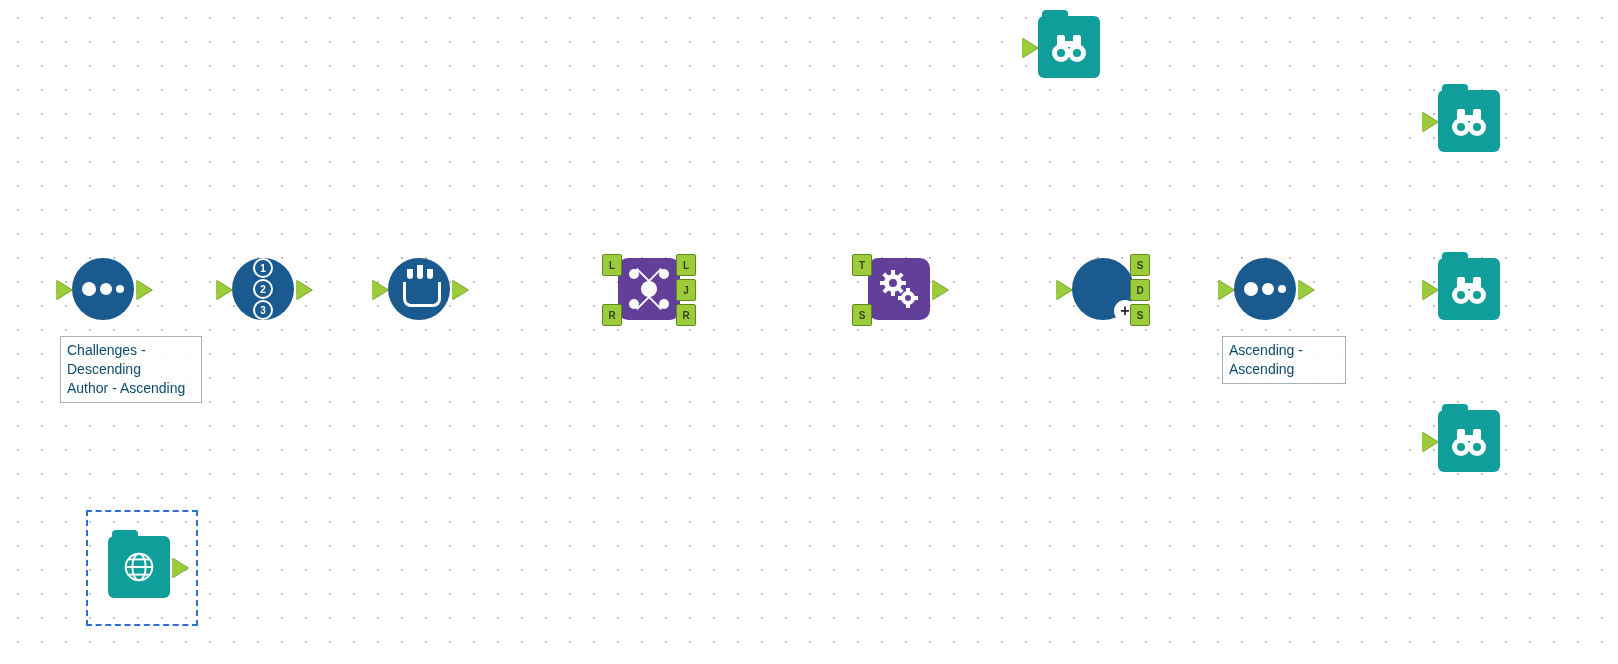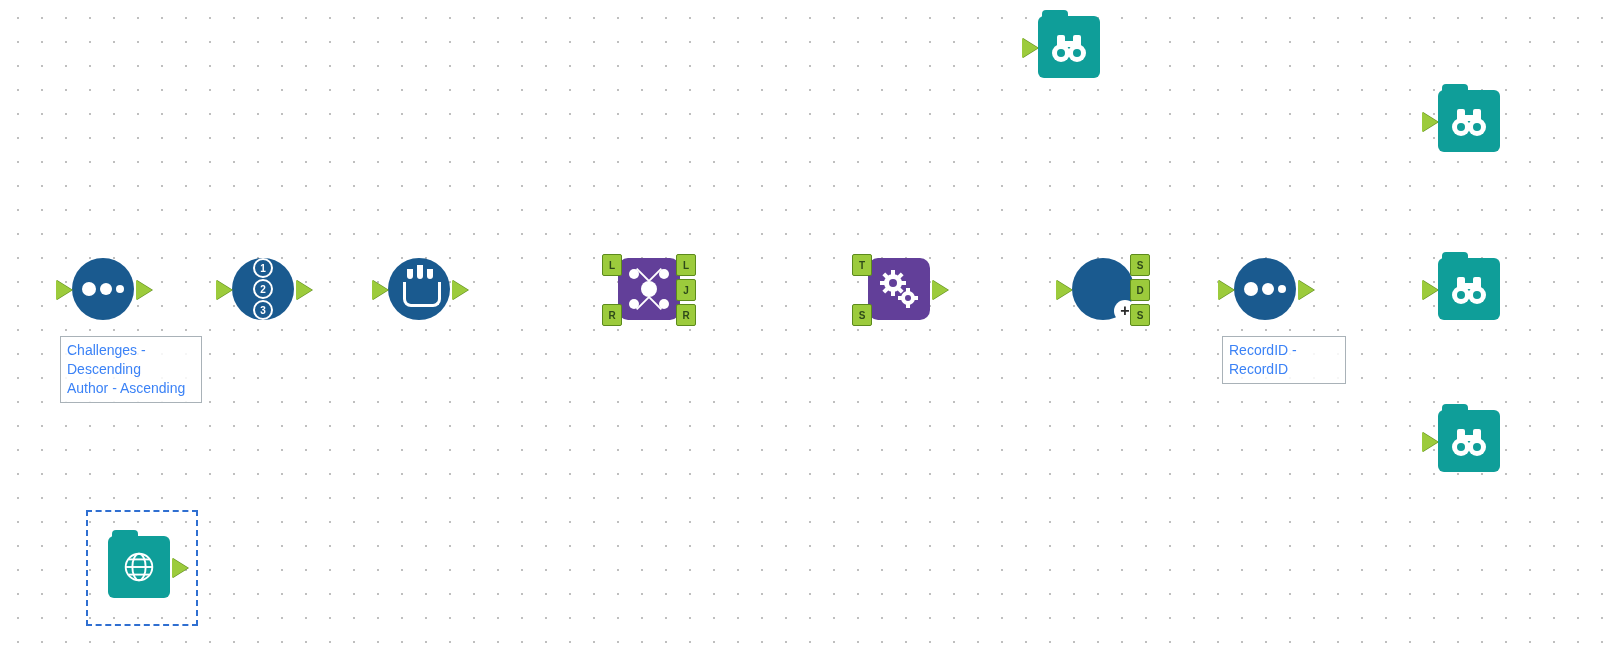--- a/index.html
+++ b/index.html
@@ -6,21 +6,21 @@
   .canvas{position:relative;width:1618px;height:664px}
   .dot-grid{position:absolute;inset:0;background-image:radial-gradient(circle,#8a8a8a 1.2px,transparent 1.2px);background-size:24px 24px;background-position:6px 6px;opacity:.55}
   svg.wires{position:absolute;inset:0;pointer-events:none}
   .node{position:absolute}
   .tool{display:flex;align-items:center;justify-content:center;border-radius:50%;color:#fff}
   .circle-blue{background:#1a5a8f;width:62px;height:62px}
   .square-purple{background:#623f99;width:62px;height:62px;border-radius:10px}
   .square-teal{background:#0f9e99;width:62px;height:62px;border-radius:6px}
   .teal-folder{position:relative}
   .teal-folder::before{content:"";position:absolute;top:-6px;left:4px;width:26px;height:10px;background:#0f9e99;border-top-left-radius:4px;border-top-right-radius:4px}
-  .annot{position:absolute;border:1px solid #a9b2b8;background:rgba(255,255,255,.85);padding:4px 6px;line-height:1.35;color:#3b82f6}
+  .annot{position:absolute;border:1px solid #a9b2b8;background:rgba(255,255,255,.85);padding:4px 6px;line-height:1.35;color:#0c4a6e}
   .selected-box{position:absolute;border:2px dashed #2f6fd1}
 
   
   .port{position:absolute;width:18px;height:20px;border-radius:2px;display:flex;align-items:center;justify-content:center;font-size:10px;font-weight:bold;color:#2e4a1a}
   .port.in{left:-16px}
   .port.out{right:-16px}
   .port.green{background:#9ccb3c;border:1px solid #5c8a1c}
   .port-arrow{position:absolute;width:0;height:0;border-top:10px solid transparent;border-bottom:10px solid transparent;border-left:16px solid #9ccb3c;filter:drop-shadow(1px 0 0 #5c8a1c)}
   .port-arrow.in{left:-16px}
 
@@ -211,21 +211,21 @@
     <div class="port-arrow in" style="top:22px"></div>
     <div class="tool circle-blue">
         <div class="dots3">
           <span class="d1"></span>
           <span class="d2"></span>
           <span class="d3"></span>
         </div>
       </div>
     <div class="port-arrow" style="top:22px;right:-18px"></div>
   </div>
-  <div class="annot" style="left:1222px;top:336px;width:110px">RecordID - RecordID</div>
+  <div class="annot" style="left:1222px;top:336px;width:110px">Ascending - Ascending</div>
 
   <div class="node" style="left:1038px;top:16px">
     <div class="port-arrow in" style="top:22px"></div>
     <div class="tool square-teal teal-folder binoc">
       <svg viewBox="0 0 40 40">
           <g fill="#fff">
             <circle cx="12" cy="26" r="9"></circle>
             <circle cx="28" cy="26" r="9"></circle>
             <rect x="8" y="8" width="8" height="12" rx="2"></rect>
             <rect x="24" y="8" width="8" height="12" rx="2"></rect>

